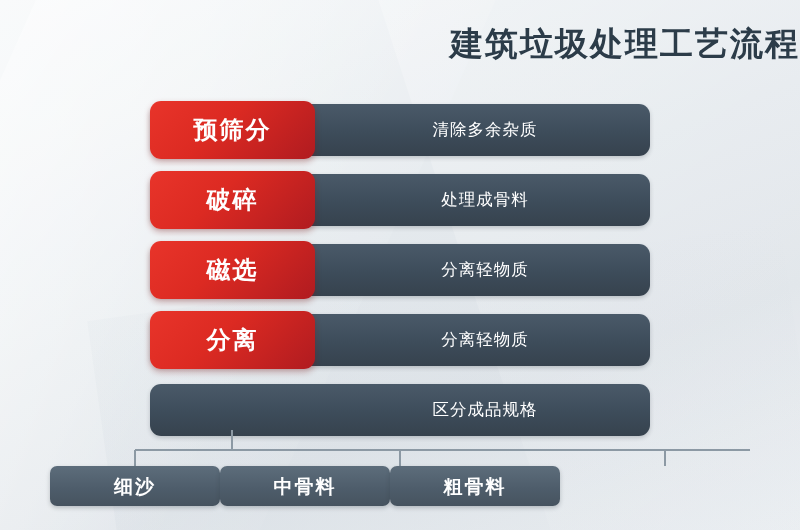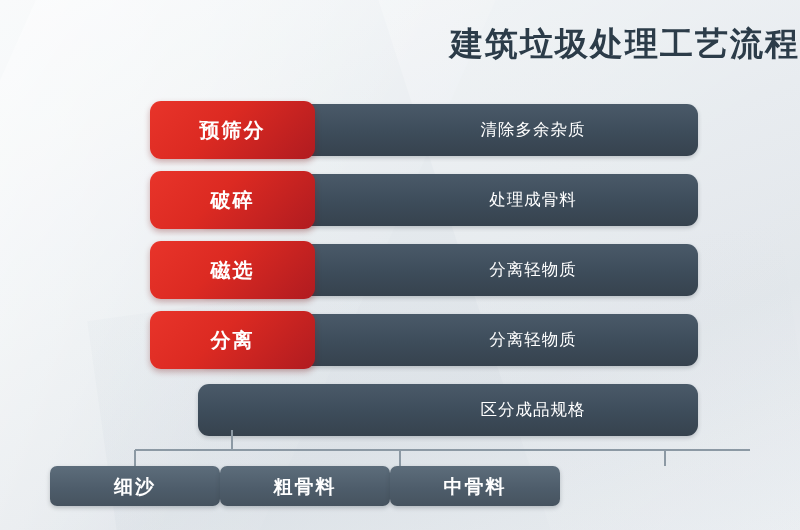--- a/index.html
+++ b/index.html
@@ -73,21 +73,20 @@
     margin-bottom: 18px;
   }
   .row-body {
     position: absolute;
     left: 0; top: 0;
     width: 500px;
     height: 52px;
     border-radius: 11px;
     background: linear-gradient(180deg, #4a5a69 0%, #3d4c5a 55%, #36424e 100%);
     box-shadow: 0 2px 4px rgba(40,50,60,0.22);
-    margin-left: 48px;
   }
   .row-desc {
     position: absolute;
     left: 170px;
     top: 0;
     width: 330px;
     height: 52px;
     line-height: 52px;
     text-align: center;
     color: #ffffff;
@@ -97,21 +96,21 @@
   .row-stage {
     position: absolute;
     left: 0;
     top: -3px;
     width: 165px;
     height: 58px;
     border-radius: 11px;
     background: linear-gradient(135deg, #e8342a 0%, #dc2a22 42%, #b01b20 100%);
     box-shadow: 0 3px 6px rgba(120,20,20,0.33);
     color: #ffffff;
-    font-size: 20px;
+    font-size: 24px;
     font-weight: bold;
     line-height: 58px;
     text-align: center;
     letter-spacing: 2px;
   }
 
   
   .connector {
     position: absolute;
     left: 0;
@@ -191,17 +190,17 @@
     </div>
 
   </div>
 
   <svg class="connector" viewBox="0 0 800 60">
     <path d="M232 0 L232 20 M135 20 L750 20 M135 20 L135 36 M400 20 L400 36 M665 20 L665 36" stroke="#8c99a4" stroke-width="2" fill="none"></path>
   </svg>
 
   <div class="outputs">
     <div class="output">细沙</div>
+    <div class="output">中骨料</div>
     <div class="output">粗骨料</div>
-    <div class="output">中骨料</div>
   </div>
 
 </div>
 
 </body></html>

